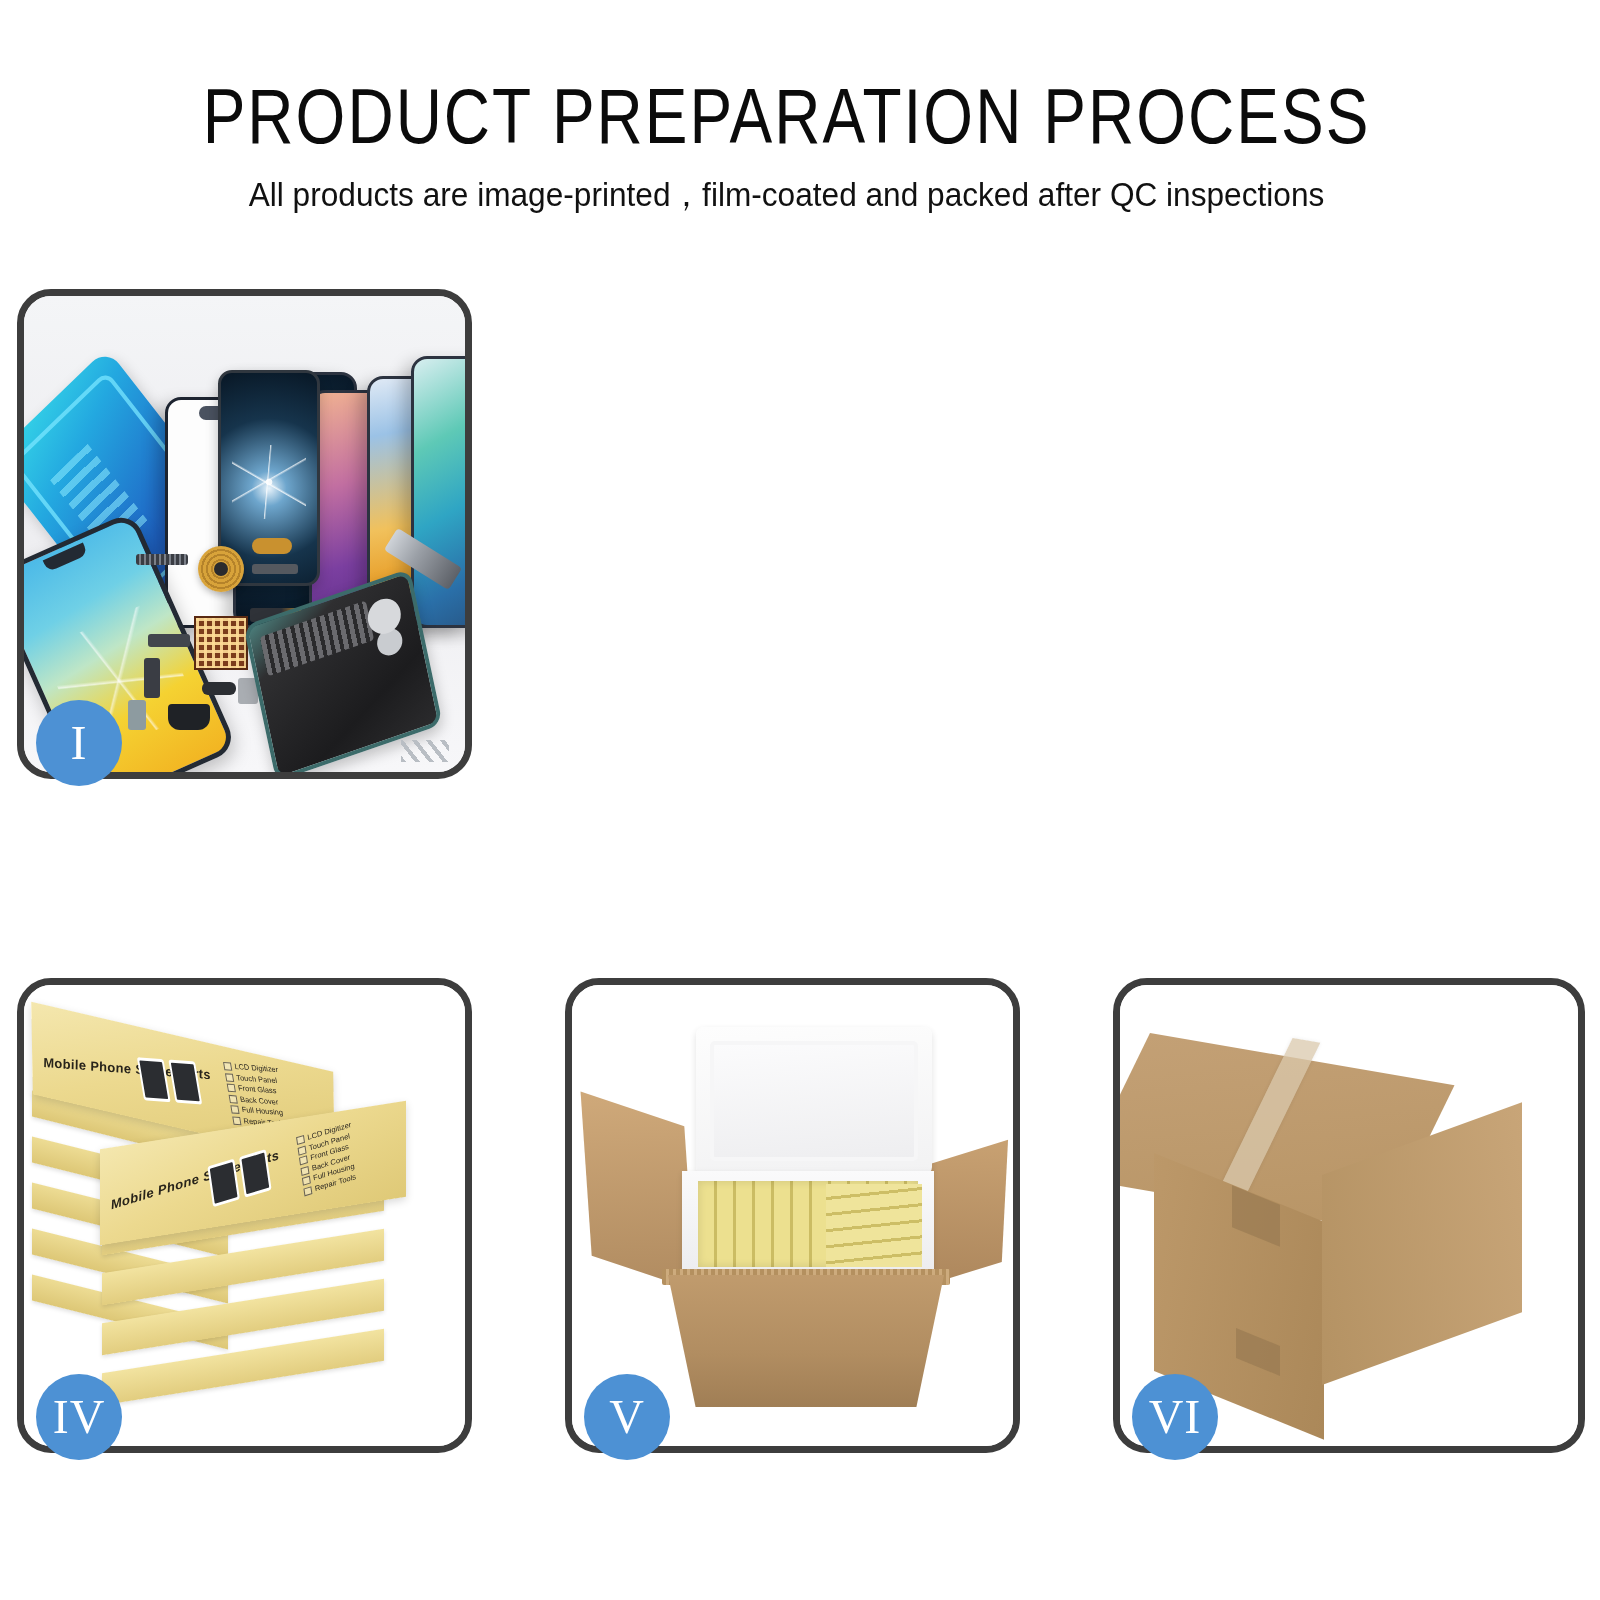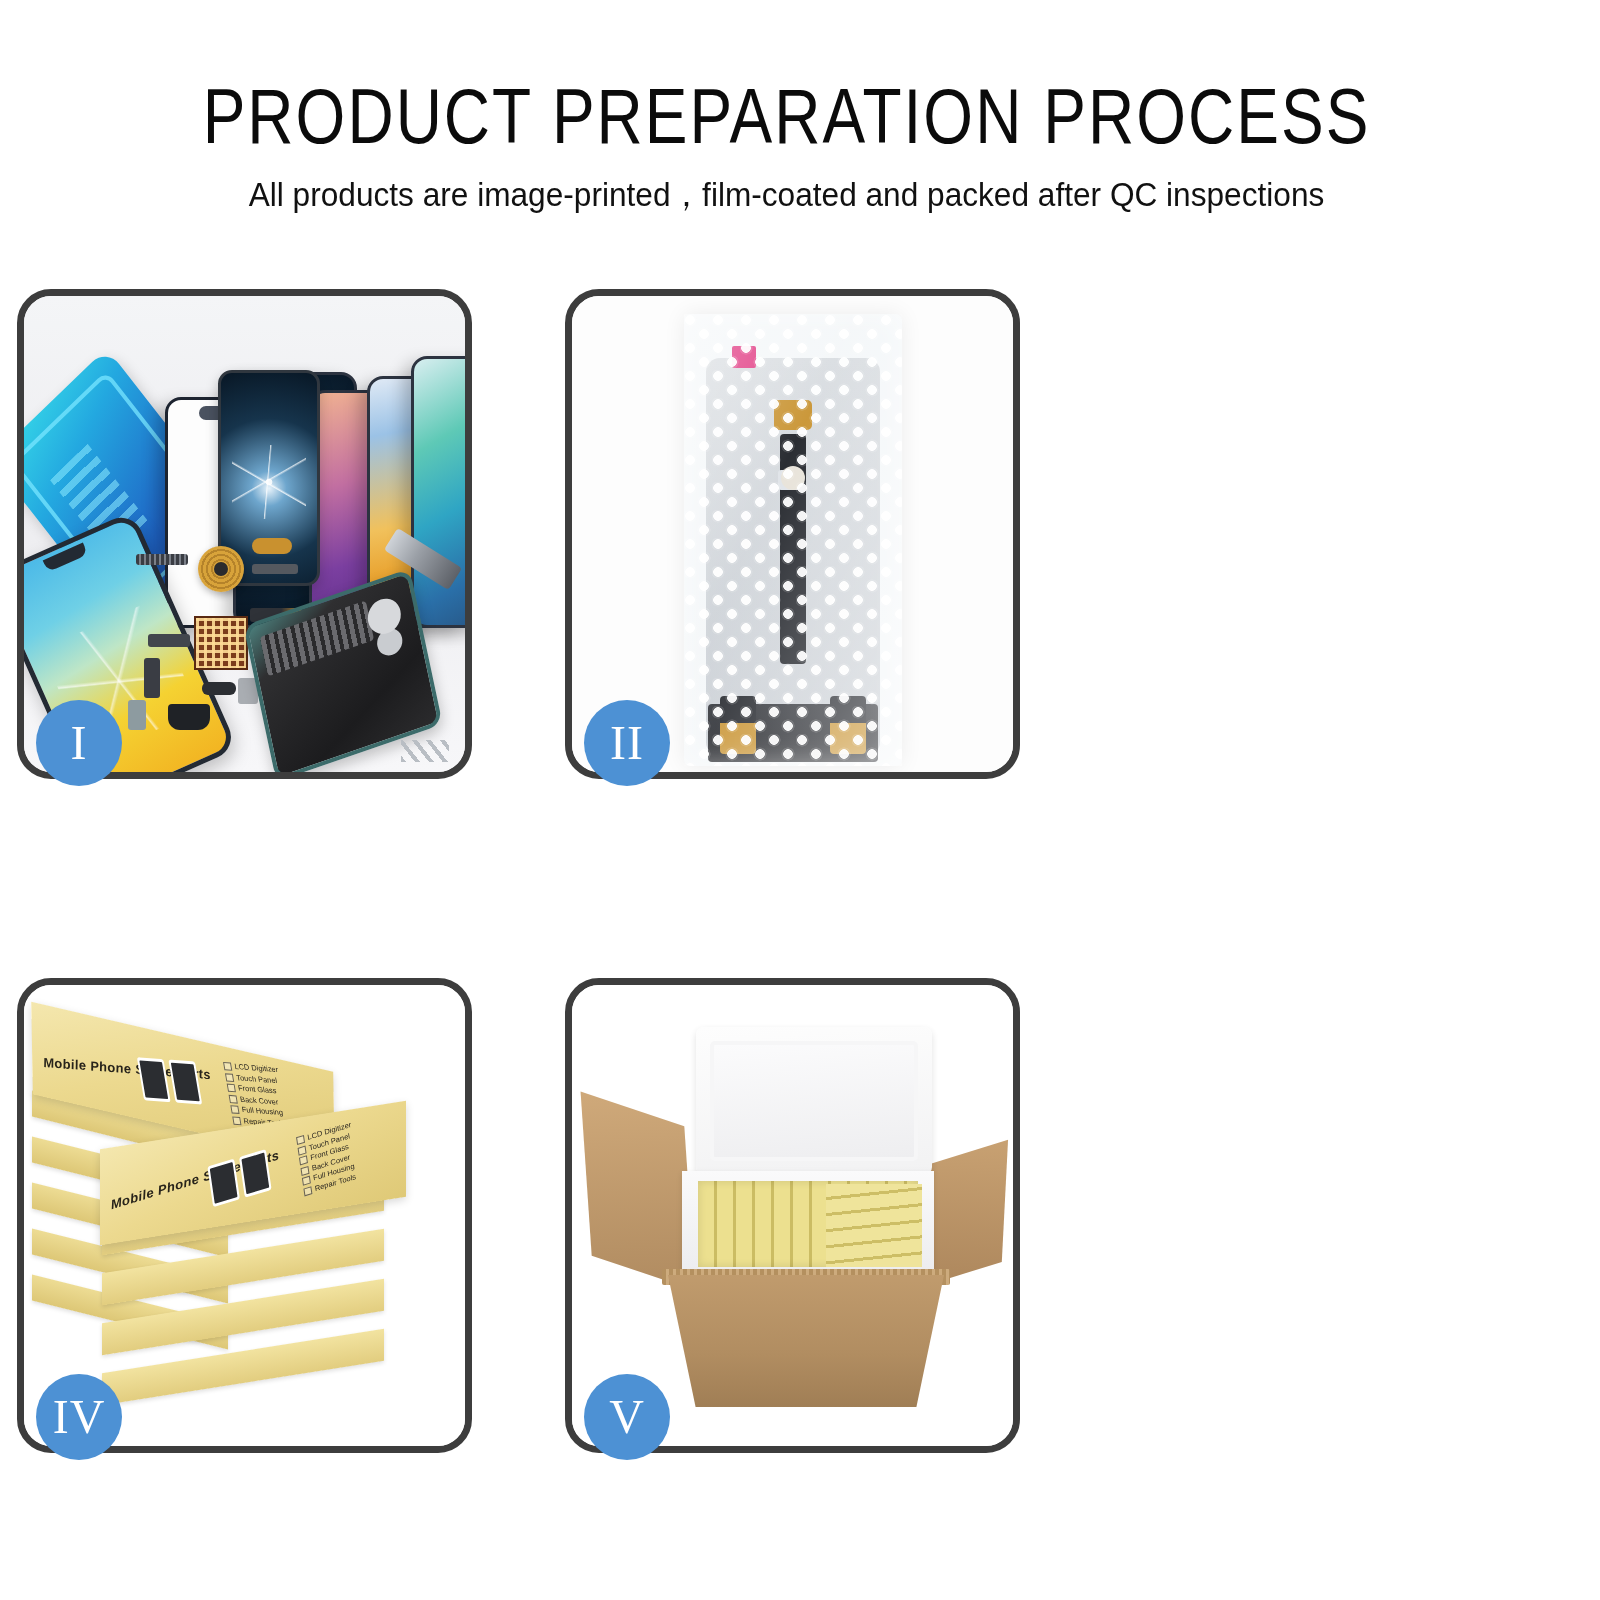--- a/index.html
+++ b/index.html
@@ -512,37 +512,20 @@
         <div class="strip sp10"></div>
         <div class="strip sp11"></div>
         <div class="housing"></div>
         <div class="tool"></div>
         <div class="screws"></div>
       </div>
     </div>
     <div class="badge">I</div>
   </div>
 
-  <div class="panel c2 r1">
-    <div class="panel-clip">
-      <div class="scene2">
-        <div class="wrap">
-          <div class="inner-screen"></div>
-          <div class="flex"></div>
-          <div class="cam"></div>
-          <div class="footer-bar"></div>
-          <div class="conn-l"></div>
-          <div class="conn-r"></div>
-          <div class="sticker"></div>
-          <div class="bubbles"></div>
-        </div>
-      </div>
-    </div>
-    <div class="badge">II</div>
-  </div>
 
 
   <div class="panel c1 r2">
     <div class="panel-clip">
       <div class="scene4">
         <div class="stack">
           <div class="gbox L L5"></div>
           <div class="gbox L L4"></div>
           <div class="gbox L L3"></div>
           <div class="gbox L L2"></div>
@@ -642,14 +625,29 @@
         <div class="epslid"></div>
         <div class="epsbody"></div>
         <div class="goldrows"></div>
         <div class="cartonrim"></div>
         <div class="cartonbody"></div>
       </div>
     </div>
     <div class="badge">V</div>
   </div>
 
+  <div class="panel c3 r2">
+    <div class="panel-clip">
+      <div class="scene6">
+        <div class="pallet"></div>
+        <div class="ctn-top">
+          <div class="tape"></div>
+        </div>
+        <div class="ctn-left"></div>
+        <div class="ctn-right"></div>
+        <div class="ctn-tab t1"></div>
+        <div class="ctn-tab t2"></div>
+      </div>
+    </div>
+    <div class="badge">VI</div>
+  </div>
 
 </div>
 
 </body></html>

